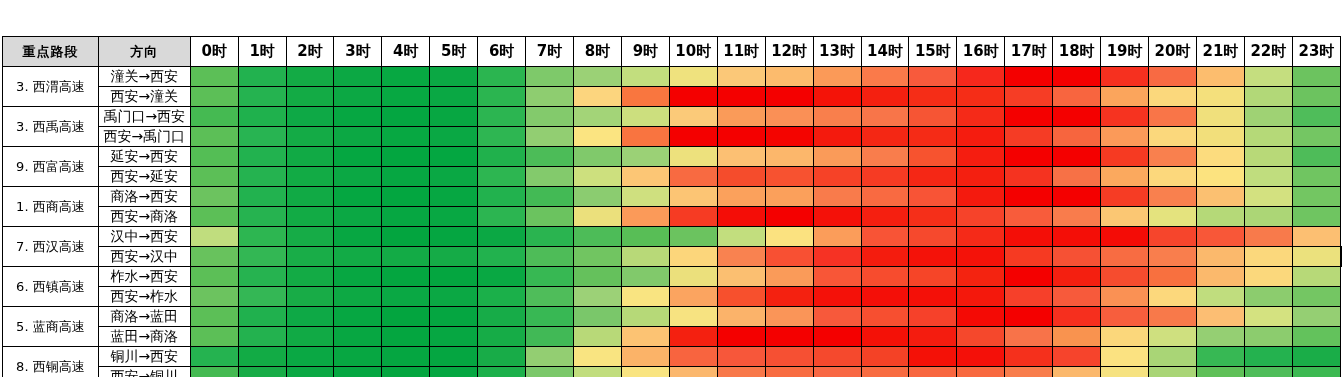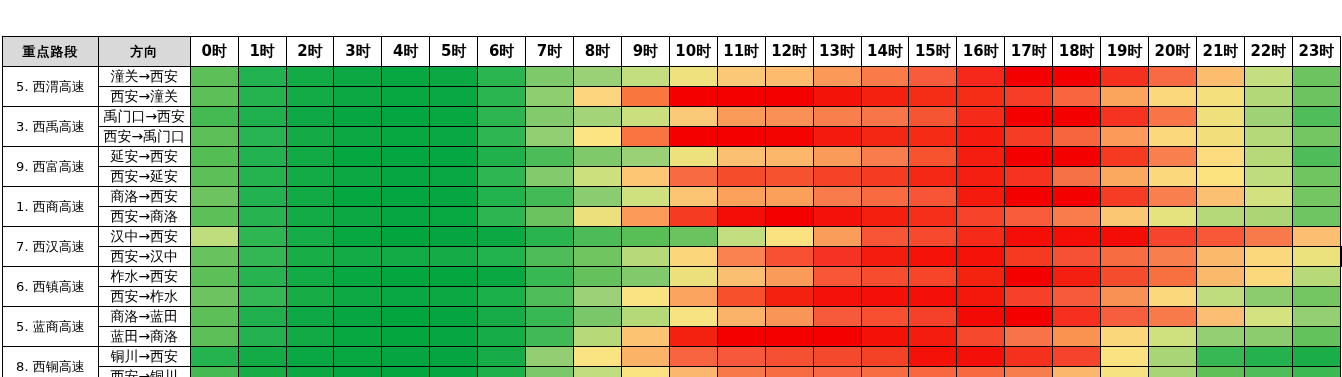--- a/index.html
+++ b/index.html
@@ -138,21 +138,21 @@
           <th class="hour">18时</th>
           <th class="hour">19时</th>
           <th class="hour">20时</th>
           <th class="hour">21时</th>
           <th class="hour">22时</th>
           <th class="hour">23时</th>
         </tr>
     </thead>
     <tbody id="tbody">
         <tr>
-          <td class="road" rowspan="2">5. 西渭高速</td>
+          <td class="road" rowspan="2">3. 西渭高速</td>
           <td class="dir">潼关→西安</td>
           <td class="cell" style="background: rgb(92, 191, 87);"></td>
           <td class="cell" style="background: rgb(34, 178, 79);"></td>
           <td class="cell" style="background: rgb(19, 171, 69);"></td>
           <td class="cell" style="background: rgb(12, 168, 68);"></td>
           <td class="cell" style="background: rgb(7, 168, 66);"></td>
           <td class="cell" style="background: rgb(11, 168, 68);"></td>
           <td class="cell" style="background: rgb(43, 181, 80);"></td>
           <td class="cell" style="background: rgb(126, 201, 106);"></td>
           <td class="cell" style="background: rgb(155, 209, 118);"></td>

